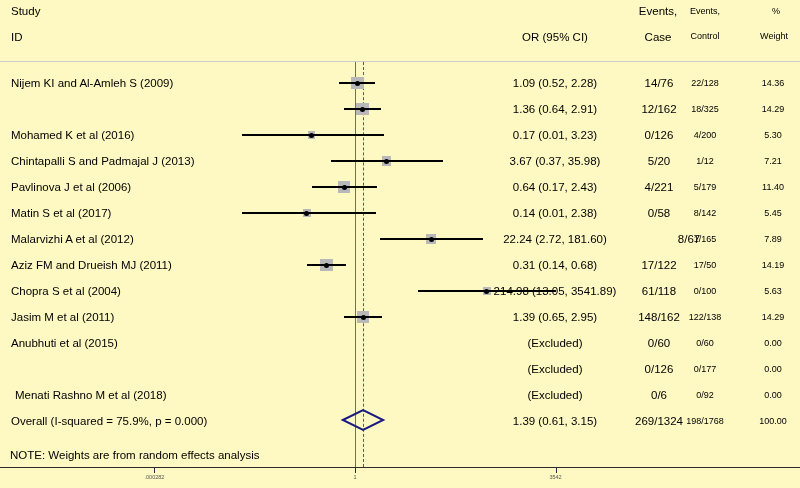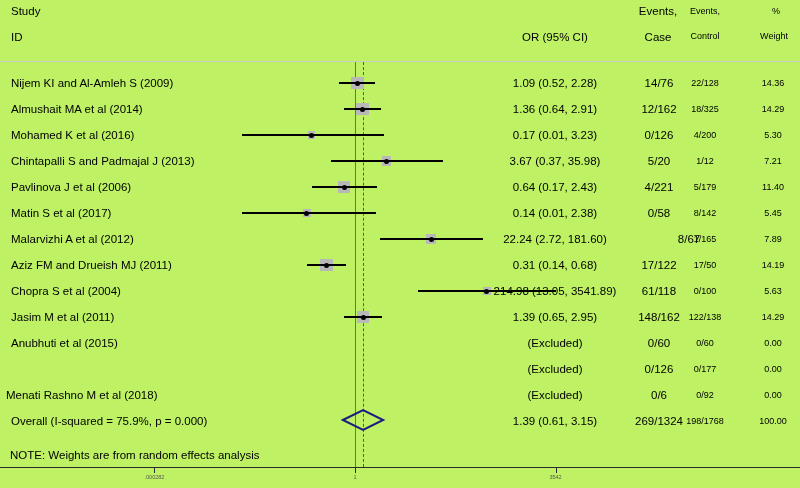--- a/index.html
+++ b/index.html
@@ -1,17 +1,17 @@
 <!DOCTYPE html>
 <html><head>
 <meta charset="utf-8">
 <style>
   html,body { margin:0; padding:0; background:#ffffff; }
   .fig {
-    position:relative; width:800px; height:488px; background:#bef264;
+    position:relative; width:800px; height:488px; background:#fef9c3;
     font-family:"Liberation Sans", sans-serif; color:#000; overflow:hidden;
   }
   .t { position:absolute; white-space:nowrap; }
   .main  { font-size:11.5px; line-height:14px; }
   .small { font-size:9px;   line-height:11px; }
   .tiny  { font-size:5.5px; line-height:7px; color:#555; }
   .ctr { transform:translateX(-50%); }
   .hline { position:absolute; left:0; width:800px; height:1px; }
   .sep-top { top:61px; background:#cccccc; }
   .axis    { top:467px; background:#2b2b2b; }
@@ -51,21 +51,20 @@
   </svg>
 
 <div class="t main rowtext" style="left: 11px; top: 76px;">Nijem KI and Al-Amleh S (2009)</div>
     <div class="t main rowtext ctr" style="left: 555px; top: 76px;">1.09 (0.52, 2.28)</div>
     <div class="t main rowtext ctr" style="left: 659px; top: 76px;">14/76</div>
     <div class="t small rowtext ctr" style="left: 705px; top: 78px;">22/128</div>
     <div class="t small rowtext ctr" style="left: 773px; top: 78px; text-align: center;">14.36</div>
     <div class="ciline" style="left: 338.954px; width: 36.2691px; top: 82px; background: rgb(0, 0, 0);"></div>
     <div class="wbox" style="left: 350.673px; top: 76.5579px; width: 12.8842px; height: 12.8842px; background: rgb(184, 184, 184);"></div>
     <div class="dot" style="left: 354.615px; top: 80.5px; background: rgb(0, 0, 0);"></div>
-    <div class="t main rowtext" style="left: 11px; top: 102px;">Almushait MA et al (2014)</div>
     <div class="t main rowtext ctr" style="left: 555px; top: 102px;">1.36 (0.64, 2.91)</div>
     <div class="t main rowtext ctr" style="left: 659px; top: 102px;">12/162</div>
     <div class="t small rowtext ctr" style="left: 705px; top: 104px;">18/325</div>
     <div class="t small rowtext ctr" style="left: 773px; top: 104px;">14.29</div>
     <div class="ciline" style="left: 344.049px; width: 37.1608px; top: 108px; background: rgb(0, 0, 0);"></div>
     <div class="wbox" style="left: 356.119px; top: 102.574px; width: 12.8527px; height: 12.8527px; background: rgb(184, 184, 184);"></div>
     <div class="dot" style="left: 360.045px; top: 106.5px; background: rgb(0, 0, 0);"></div>
     <div class="t main rowtext" style="left: 11px; top: 128px;">Mohamed K et al (2016)</div>
     <div class="t main rowtext ctr" style="left: 555px; top: 128px;">0.17 (0.01, 3.23)</div>
     <div class="t main rowtext ctr" style="left: 659px; top: 128px;">0/126</div>
@@ -132,21 +131,21 @@
     <div class="dot" style="left: 360.58px; top: 314.5px; background: rgb(0, 0, 0);"></div>
     <div class="t main rowtext" style="left: 11px; top: 336px;">Anubhuti et al (2015)</div>
     <div class="t main rowtext ctr" style="left: 555px; top: 336px;">(Excluded)</div>
     <div class="t main rowtext ctr" style="left: 659px; top: 336px;">0/60</div>
     <div class="t small rowtext ctr" style="left: 705px; top: 338px;">0/60</div>
     <div class="t small rowtext ctr" style="left: 773px; top: 338px;">0.00</div>
     <div class="t main rowtext ctr" style="left: 555px; top: 362px;">(Excluded)</div>
     <div class="t main rowtext ctr" style="left: 659px; top: 362px;">0/126</div>
     <div class="t small rowtext ctr" style="left: 705px; top: 364px;">0/177</div>
     <div class="t small rowtext ctr" style="left: 773px; top: 364px;">0.00</div>
-    <div class="t main rowtext" style="left: 6px; top: 388px;">Menati Rashno M et al (2018)</div>
+    <div class="t main rowtext" style="left: 15px; top: 388px;">Menati Rashno M et al (2018)</div>
     <div class="t main rowtext ctr" style="left: 555px; top: 388px;">(Excluded)</div>
     <div class="t main rowtext ctr" style="left: 659px; top: 388px;">0/6</div>
     <div class="t small rowtext ctr" style="left: 705px; top: 390px;">0/92</div>
     <div class="t small rowtext ctr" style="left: 773px; top: 390px;">0.00</div>
     <div class="t main rowtext" style="left: 11px; top: 414px;">Overall  (I-squared = 75.9%, p = 0.000)</div>
     <div class="t main rowtext ctr" style="left: 555px; top: 414px;">1.39 (0.61, 3.15)</div>
     <div class="t main rowtext ctr" style="left: 659px; top: 414px;">269/1324</div>
     <div class="t small rowtext ctr" style="left: 705px; top: 416px;">198/1768</div>
     <div class="t small rowtext ctr" style="left: 773px; top: 416px;">100.00</div>
     <div class="tickmark" style="left: 154.439px; background: rgb(43, 43, 43);"></div>

